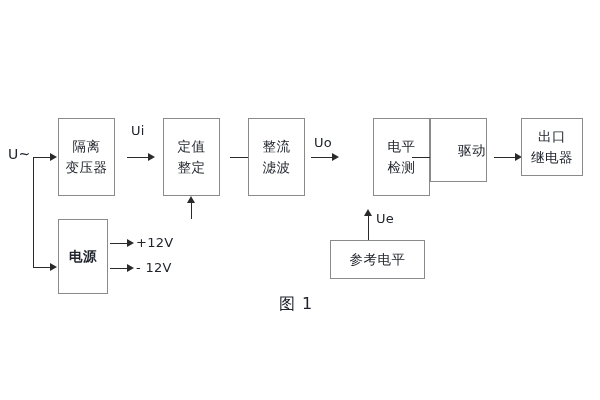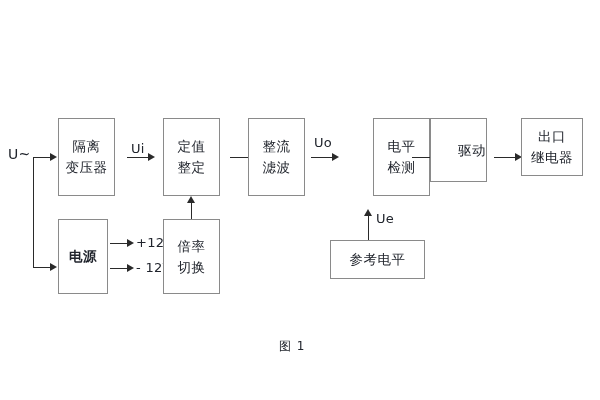--- a/index.html
+++ b/index.html
@@ -48,25 +48,24 @@
     white-space: nowrap;
     letter-spacing: 0.3px;
     font-family: "DejaVu Sans", "Liberation Sans", sans-serif;
   }
   .label.big {
     font-size: 14px;
   }
   .caption {
     position: absolute;
     color: #20242c;
-    font-size: 12px;
+    font-size: 16px;
     letter-spacing: 1px;
     white-space: nowrap;
     font-family: "DejaVu Sans", "Liberation Sans", sans-serif;
-    margin-top: 44px;
   }
 
   
   .hline {
     position: absolute;
     height: 0;
     border-top: 1.4px solid #2a2a2a;
   }
   .vline {
     position: absolute;
@@ -103,21 +102,21 @@
   <div class="arrow-r" style="left:50px; top:152.8px;"></div>
 
   <div class="hline" style="left:33px; top:267px; width:18px;"></div>
   <div class="arrow-r" style="left:50px; top:262.8px;"></div>
 
   <div class="block" style="left:58px; top:118px; width:57px; height:78px;">
     <span class="ln">隔离</span>
     <span class="ln">变压器</span>
   </div>
 
-  <div class="label" style="left:131px; top:141px;text-align:right;">Ui</div>
+  <div class="label" style="left:131px; top:123px;text-align:right;">Ui</div>
   <div class="hline" style="left:127px; top:157px; width:22px;"></div>
   <div class="arrow-r" style="left:148px; top:152.8px;"></div>
 
   <div class="block" style="left:163px; top:118px; width:57px; height:78px;">
     <span class="ln">定值</span>
     <span class="ln">整定</span>
   </div>
 
   <div class="hline" style="left:230px; top:157px; width:22px;"></div>
   <div class="arrow-r" style="left:251px; top:152.8px;"></div>
@@ -156,24 +155,20 @@
   </div>
 
   <div class="hline" style="left:110px; top:243px; width:18px;"></div>
   <div class="arrow-r" style="left:127px; top:238.8px;"></div>
   <div class="label" style="left:136px; top:235px;">+12V</div>
 
   <div class="hline" style="left:110px; top:268px; width:18px;"></div>
   <div class="arrow-r" style="left:127px; top:263.8px;"></div>
   <div class="label" style="left:136px; top:260px;">- 12V</div>
 
-  <div class="block" style="left:163px; top:219px; width:57px; height:75px;">
-    <span class="ln">倍率</span>
-    <span class="ln">切换</span>
-  </div>
 
   <div class="vline" style="left:191px; top:200px; height:19px;"></div>
   <div class="arrow-u" style="left:186.8px; top:196px;"></div>
 
   <div class="block" style="left:330px; top:240px; width:95px; height:39px;">
     <span class="ln">参考电平</span>
   </div>
 
   <div class="vline" style="left:368px; top:214px; height:26px;"></div>
   <div class="arrow-u" style="left:363.8px; top:209px;"></div>

